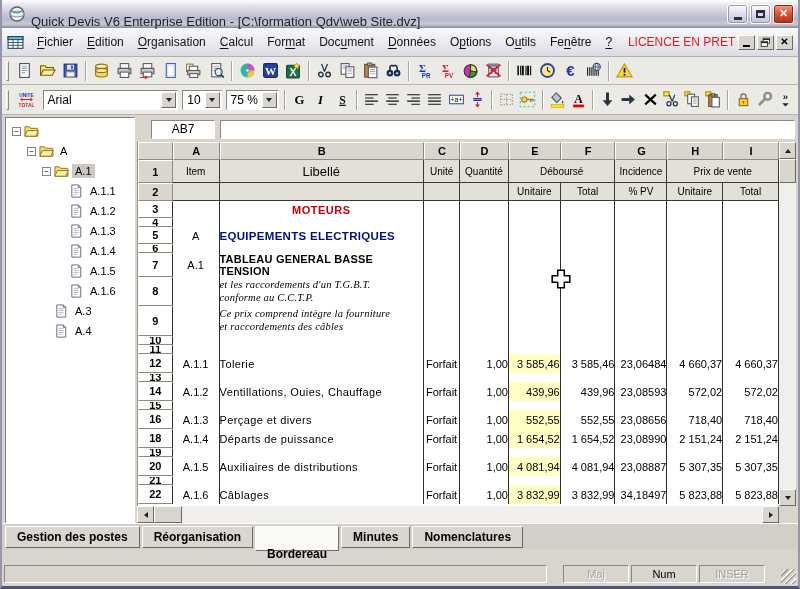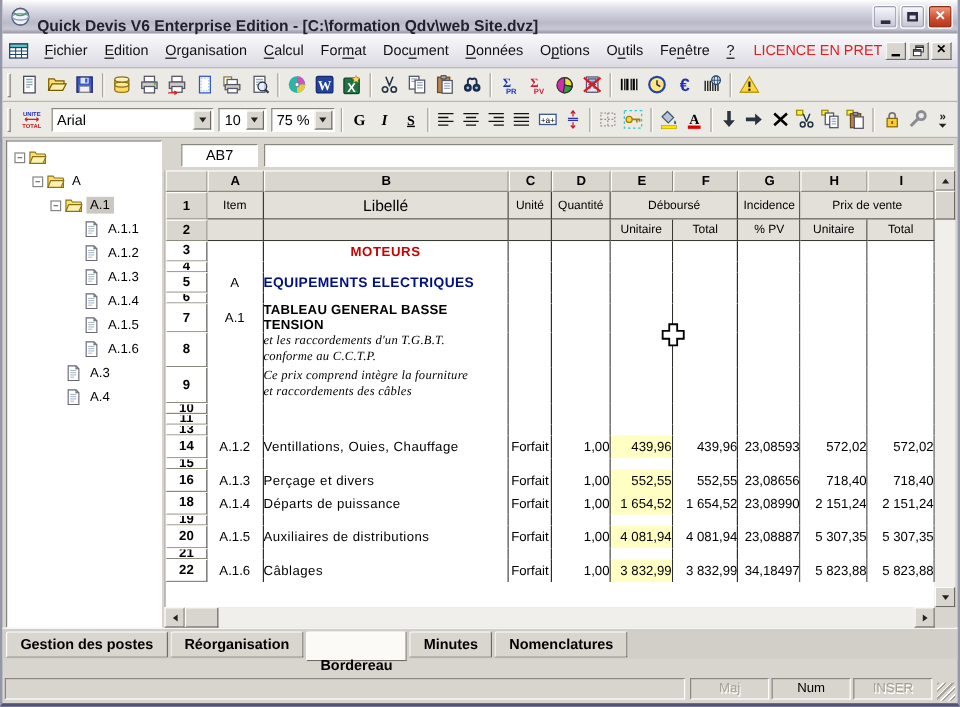--- a/index.html
+++ b/index.html
@@ -8,21 +8,21 @@
     position:relative;width:800px;height:589px;overflow:hidden;
     font-family:"Liberation Sans",sans-serif;
     background:#d8d5ce;
     border-left:2px solid #9496ab;border-right:2px solid #9496ab;border-bottom:3px solid #50527a;
   }
   
   .titlebar{height:28px;display:flex;align-items:center;padding:0 4px 0 6px;
     background:linear-gradient(180deg,#fefefe 0%,#e4e4ec 20%,#cdced9 45%,#b9bac9 70%,#c8c9d4 90%,#9b9cb0 100%);
     border-bottom:1px solid #8c8da0;}
   .titlebar .ticon{width:18px;height:18px;margin-right:5px;flex:0 0 auto;}
-  .titlebar .ttext{font-size:13px;font-weight:bold;color:#20222e;white-space:nowrap;overflow:hidden;flex:1;margin-top:16px;}
+  .titlebar .ttext{font-size:13px;font-weight:normal;color:#20222e;white-space:nowrap;overflow:hidden;flex:1;margin-top:16px;}
   .winbtn{width:21px;height:20px;margin-left:2px;border-radius:3px;display:flex;align-items:center;justify-content:center;
     border:1px solid #fff;box-shadow:inset 0 0 0 1px #9a9bb0;
     background:linear-gradient(180deg,#fbfbfd,#c2c3d2);font-size:11px;color:#2c2c44;font-weight:bold;}
   .winbtn.close{background:linear-gradient(180deg,#f0a088,#d04f32 55%,#b03418);color:#fff;box-shadow:inset 0 0 0 1px #8d2a12;}
   .winbtn .minbar{display:block;width:8px;height:3px;background:#2c2c44;margin-top:9px;}
   .winbtn .maxbox{display:block;width:9px;height:8px;border:2px solid #2c2c44;border-top-width:3px;}
   
   .menubar{height:29px;display:flex;align-items:center;padding:0 3px;
     background:linear-gradient(180deg,#fafafc,#dcdbe3);border-bottom:1px solid #b0afba;}
   .menubar .gicon{width:17px;height:17px;margin:0 6px 0 2px;}
@@ -98,21 +98,21 @@
   .sthumb-h{width:28px;background:#d8d5ce;border:1px solid;border-color:#fff #6e6a64 #6e6a64 #fff;}
   .strack{flex:1;}
   .scorner{width:17px;height:17px;background:#d8d5ce;}
   
   .tabsrow{height:26px;display:flex;align-items:flex-start;padding:2px 2px 0 3px;gap:2px;background:#d2cfc8;border-top:1px solid #fff;}
   .tab{height:22px;padding:3px 11px;background:#d9d6cf;border:1px solid;border-color:#fff #6e6a64 #6e6a64 #fff;
     border-radius:2px 2px 0 0;font-size:12px;font-weight:bold;color:#000;white-space:nowrap;}
   .tab.active{background:#fbfaf7;height:24px;padding-top:20px;}
   .filler{height:14px;}
   
-  .statusbar{height:22px;display:flex;align-items:center;gap:4px;padding:1px 2px;}
+  .statusbar{height:22px;display:flex;align-items:center;gap:16px;padding:1px 2px;}
   .spanel{height:18px;border:1px solid;border-color:#8a877f #fff #fff #8a877f;display:flex;align-items:center;justify-content:center;
     font-size:11px;color:#000;}
   .spanel.long{flex:1;}
   .spanel.key{width:66px;}
   .spanel.disabled{color:#a5a199;text-shadow:1px 1px 0 #fff;}
   .grip{width:15px;height:15px;align-self:flex-end;
     background:repeating-linear-gradient(-45deg,transparent 0 2px,#a8a49c 2px 3.5px,#fff 3.5px 4.5px);}
   .cursor{position:absolute;left:548px;top:268px;width:22px;height:22px;pointer-events:none;}
 </style>
 </head>
@@ -807,20 +807,34 @@
                   <td class="cA"></td>
                   <td class="cB"></td>
                   <td class="cC"></td>
                   <td class="cD"></td>
                   <td class="cE"></td>
                   <td class="cF"></td>
                   <td class="cG"></td>
                   <td class="cH"></td>
                   <td class="cI"></td>
                 </tr>
+                <tr class="body r-data" style="height:17px">
+                  <td class="rownum">
+                    <div style="height:17px;line-height:17px;">12</div>
+                  </td>
+                  <td class="cA">A.1.1</td>
+                  <td class="cB">Tolerie</td>
+                  <td class="cC">Forfait</td>
+                  <td class="cD">1,00</td>
+                  <td class="cE">3 585,46</td>
+                  <td class="cF">3 585,46</td>
+                  <td class="cG">23,06484</td>
+                  <td class="cH">4 660,37</td>
+                  <td class="cI">4 660,37</td>
+                </tr>
                 <tr class="body r-empty" style="height:7px">
                   <td class="rownum">
                     <div style="height:7px;line-height:7px;">13</div>
                   </td>
                   <td class="cA"></td>
                   <td class="cB"></td>
                   <td class="cC"></td>
                   <td class="cD"></td>
                   <td class="cE"></td>
                   <td class="cF"></td>

